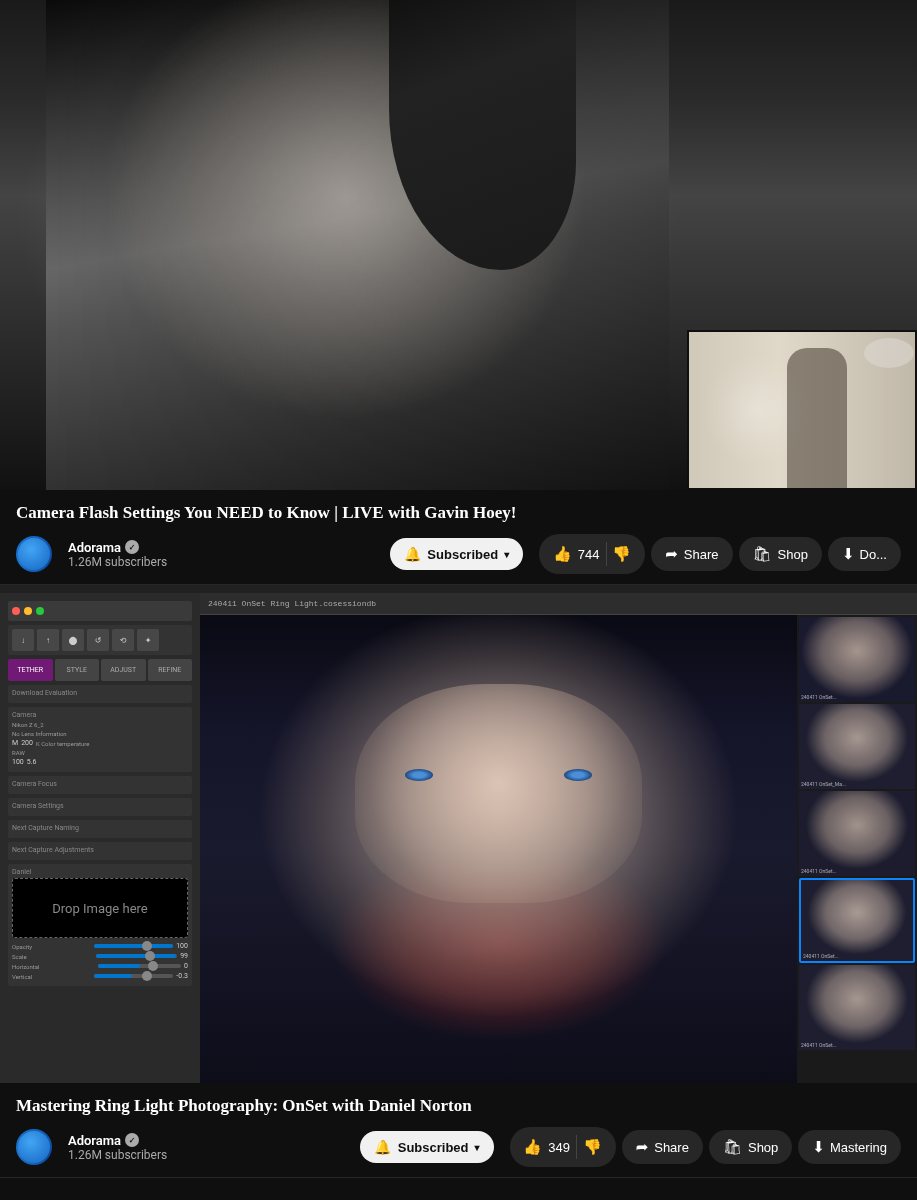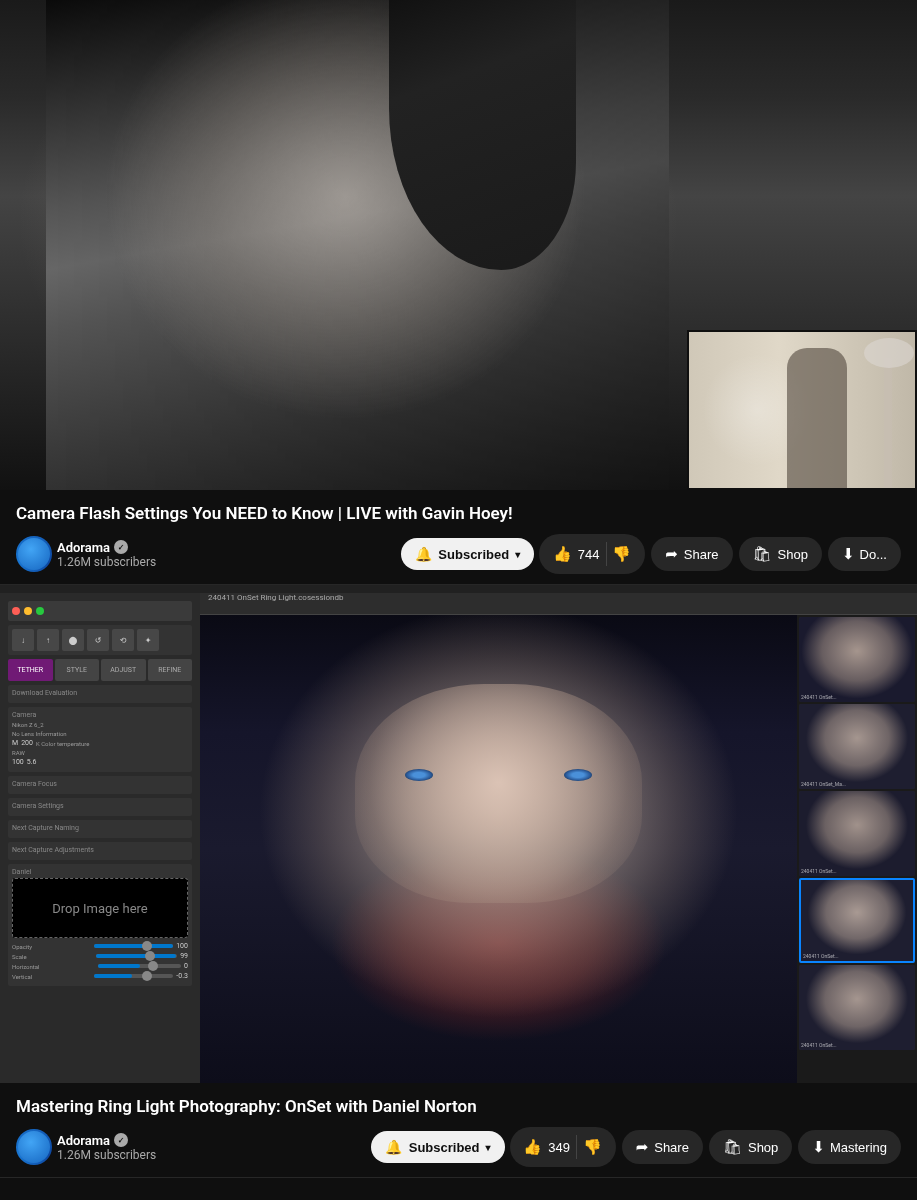--- a/index.html
+++ b/index.html
@@ -253,24 +253,26 @@
       flex: 1;
       background: #1e1e1e;
       position: relative;
       overflow: hidden;
     }
 
     .sw-top-bar {
       height: 22px;
       background: #2d2d2d;
       display: flex;
+      align-items: center;
       padding: 0 8px;
       font-size: 8px;
       color: #aaa;
       border-bottom: 1px solid #444;
+      font-family: Liberation Mono, monospace;
     }
 
     
     .portrait-color {
       width: calc(100% - 120px);
       height: calc(100% - 22px);
       background: linear-gradient(to bottom, #1a1a2e 0%, #2a2a3e 20%, #3a3a4e 40%);
       position: absolute;
       top: 22px;
       left: 0;
@@ -401,26 +403,27 @@
       padding: 12px 16px 10px;
       background: #0f0f0f;
     }
 
     .video-title {
       font-size: 17px;
       font-weight: 600;
       color: #fff;
       line-height: 1.3;
       margin-bottom: 10px;
+      font-family: Liberation Serif, serif;
     }
 
     .channel-row {
       display: flex;
       align-items: center;
-      gap: 5px;
+      gap: 16px;
     }
 
     .channel-avatar {
       width: 36px;
       height: 36px;
       border-radius: 50%;
       background: conic-gradient(#1565c0 0deg, #0d47a1 120deg, #1976d2 240deg, #1565c0 360deg);
       flex-shrink: 0;
       display: flex;
       align-items: center;

